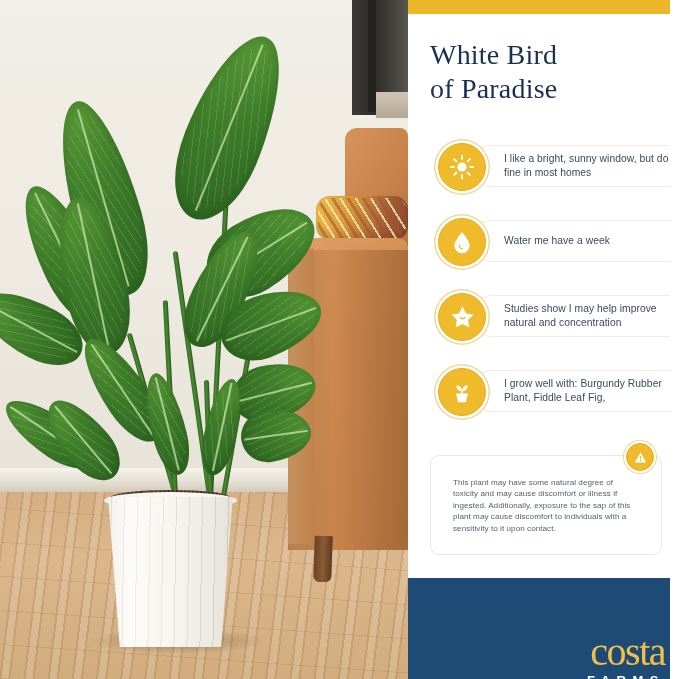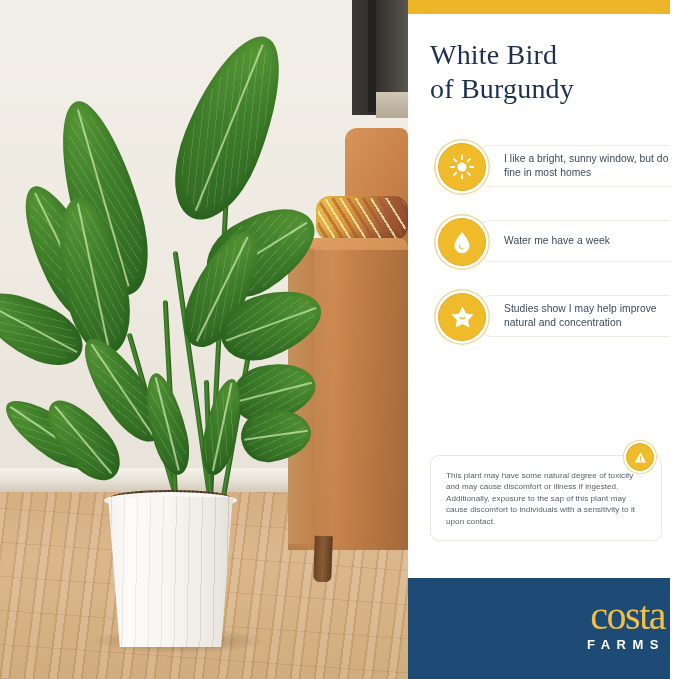--- a/index.html
+++ b/index.html
@@ -103,26 +103,26 @@
         border:1px solid #eeece4;border-radius:21px;background:#fff;
         display:flex;align-items:center;padding:4px 14px 4px 32px;box-sizing:border-box;}
   .pill span{font-size:10.3px;line-height:14px;color:#3b4a5c;letter-spacing:.05px;}
 
   .warnwrap{position:absolute;left:22px;top:455px;width:232px;}
   .warnbadge{position:absolute;right:8px;top:-12px;width:26px;height:26px;border-radius:50%;
         background:#efbb2b;border:1.5px solid #e3ae20;box-shadow:0 0 0 2px #fff,0 0 0 3.2px #f2ddA0;
         display:flex;align-items:center;justify-content:center;z-index:3;}
   .warnbox{position:relative;border:1px solid #e9e7e0;border-radius:9px;background:#fff;
         padding:13px 14px 12px 14px;}
-  .warnbox p{margin:1px;font-size:8.1px;line-height:11.4px;color:#56616f;letter-spacing:.05px;}
+  .warnbox p{margin:8px;font-size:8.1px;line-height:11.4px;color:#56616f;letter-spacing:.05px;}
 
   .footer{position:absolute;left:408px;top:578px;width:271px;height:101px;background:#1d4b76;}
   .logo{position:absolute;right:14px;top:18px;text-align:right;}
   .logo .costa{font-family:"Liberation Serif", serif;font-size:40px;line-height:40px;
-        color:#f0c04a;letter-spacing:-1.5px;font-weight:400;}
+        color:#f0c04a;letter-spacing:-1.5px;font-weight:400;margin-top:36px;}
   .logo .farms{font-size:13px;line-height:15px;color:#ffffff;letter-spacing:6.5px;
         font-weight:700;margin-top:1px;padding-left:6px;position:relative;}
 </style>
 </head>
 <body>
 
 <div class="card">
 
   <div class="photo">
     <div class="wall"></div>
@@ -168,21 +168,21 @@
     <div class="soil"></div>
     <div class="pot-rim"></div>
     <div class="pot"></div>
   </div>
 
   <div class="panel">
     <div class="topbar"></div>
 
     <div class="title">
       <div>White Bird</div>
-      <div>of Burgundy</div>
+      <div>of Paradise</div>
     </div>
 
     <div class="rows">
 
       <div class="row">
         <div class="badge">
           <svg width="26" height="26" viewBox="0 0 26 26" aria-hidden="true">
             <circle cx="13" cy="13" r="4.6" fill="#fff"></circle>
             <g stroke="#fff" stroke-width="1.9" stroke-linecap="round">
               <line x1="13" y1="1.8" x2="13" y2="5.0"></line>
@@ -218,20 +218,34 @@
           <svg width="27" height="27" viewBox="0 0 27 27" aria-hidden="true">
             <path d="M13.5 2.6 L17 9.5 L24.6 10.6 L19.1 16.0 L20.4 23.6 L13.5 20.0 L6.6 23.6 L7.9 16.0 L2.4 10.6 L10 9.5 Z" fill="#fff"></path>
             <path d="M11.2 13.4 a2.6 2.6 0 0 0 4.6 0" fill="none" stroke="#efbb2b" stroke-width="1.2" stroke-linecap="round"></path>
           </svg>
         </div>
         <div class="pill">
           <span>Studies show I may help improve natural and concentration</span>
         </div>
       </div>
 
+      <div class="row">
+        <div class="badge">
+          <svg width="26" height="26" viewBox="0 0 26 26" aria-hidden="true">
+            <path d="M13 12.4 C13 9.2 11.0 6.6 7.6 6.2 C7.2 9.6 9.2 12.2 13 12.4 Z" fill="#fff"></path>
+            <path d="M13 12.4 C13 9.2 15.0 6.6 18.4 6.2 C18.8 9.6 16.8 12.2 13 12.4 Z" fill="#fff"></path>
+            <rect x="12.3" y="11.4" width="1.5" height="4.6" fill="#fff"></rect>
+            <path d="M7.6 16.2 L18.4 16.2 L17.0 23.2 L9.0 23.2 Z" fill="#fff"></path>
+            <rect x="6.9" y="14.6" width="12.2" height="2.2" rx="1" fill="#fff"></rect>
+          </svg>
+        </div>
+        <div class="pill">
+          <span>I grow well with: Burgundy Rubber Plant, Fiddle Leaf Fig,</span>
+        </div>
+      </div>
 
     </div>
 
     <div class="warnwrap">
       <div class="warnbadge">
         <svg width="15" height="15" viewBox="0 0 15 15" aria-hidden="true">
           <path d="M7.5 2.2 L13.1 12.4 L1.9 12.4 Z" fill="#fff"></path>
           <rect x="6.9" y="6.0" width="1.25" height="3.6" rx="0.6" fill="#efbb2b"></rect>
           <circle cx="7.52" cy="10.7" r="0.75" fill="#efbb2b"></circle>
         </svg>

